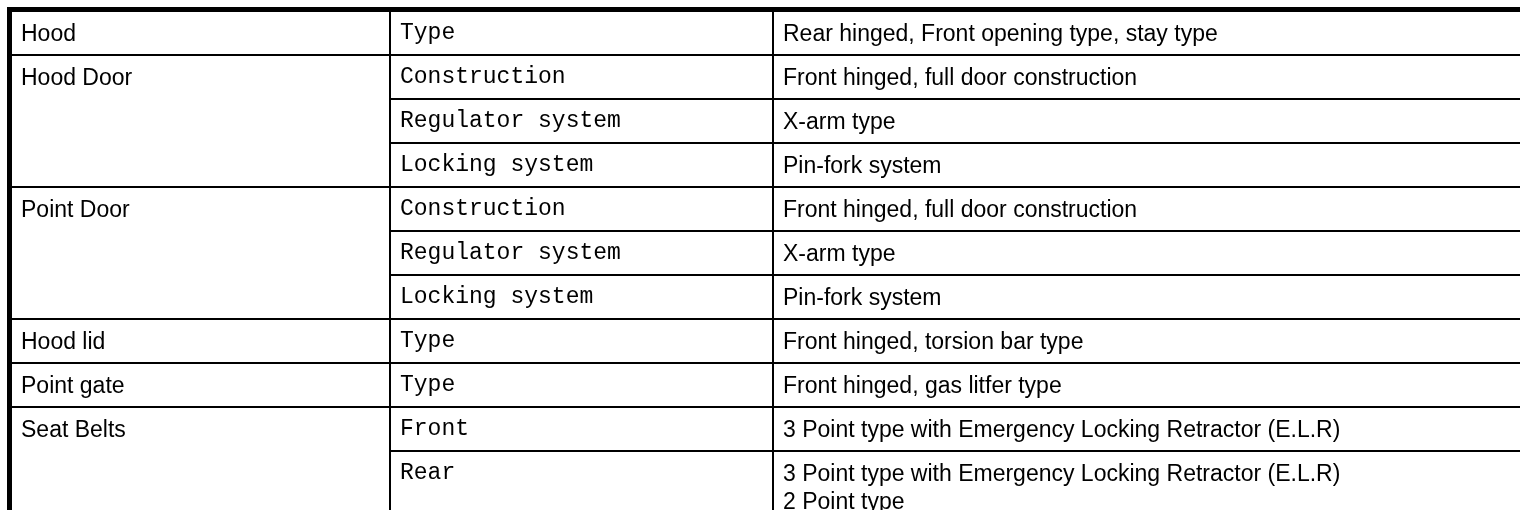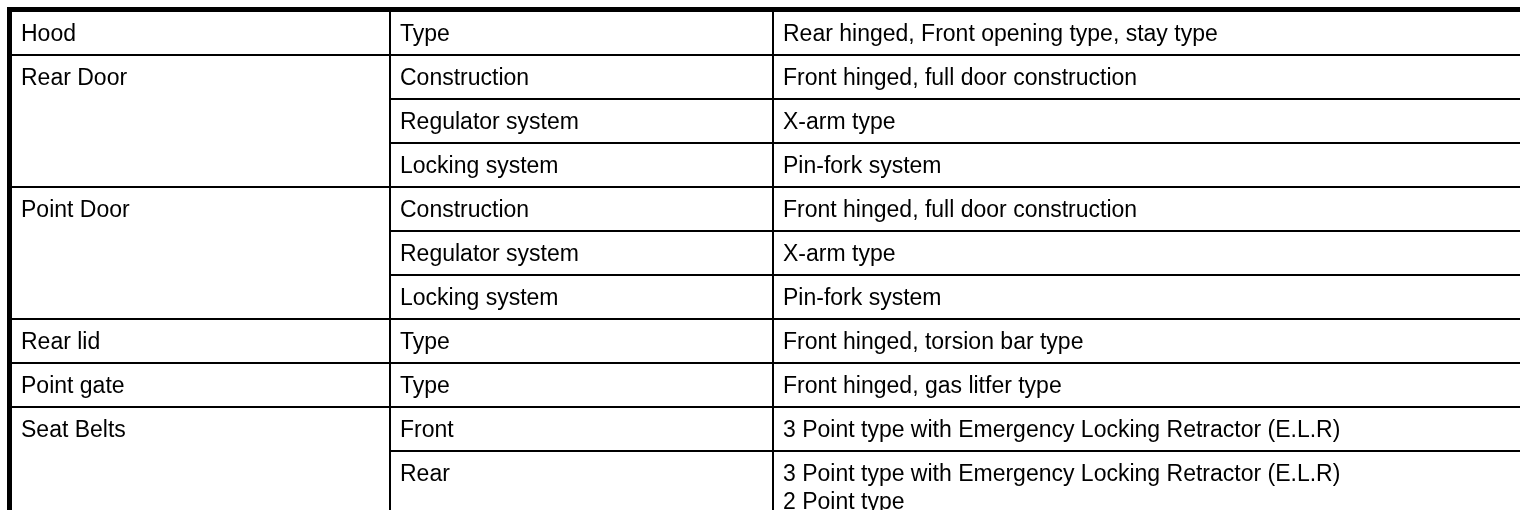--- a/index.html
+++ b/index.html
@@ -36,37 +36,37 @@
   table.spec td {
     font-size: 23px;
     line-height: 1.22;
     vertical-align: top;
     padding: 7px 6px 4px 9px;
     height: 31px; 
     white-space: pre-line;
     overflow: hidden;
   }
   td.col-group { width: 362px; }
-  td.col-label { width: 366px; }
+  td.col-label { width: 366px; font-family: Liberation Mono, monospace; }
   td.col-value { width: 732px; }
   tr.tall td { height: 61px; } 
 </style>
 </head>
 <body>
 
 <div class="page">
   <table class="spec">
     <tbody>
       <tr>
         <td class="col-group" rowspan="1">Hood</td>
         <td class="col-label">Type</td>
         <td class="col-value">Rear hinged, Front opening type, stay type</td>
       </tr>
       <tr>
-        <td class="col-group" rowspan="3">Rear Door</td>
+        <td class="col-group" rowspan="3">Hood Door</td>
         <td class="col-label">Construction</td>
         <td class="col-value">Front hinged, full door construction</td>
       </tr>
       <tr>
         <td class="col-label">Regulator system</td>
         <td class="col-value">X-arm type</td>
       </tr>
       <tr>
         <td class="col-label">Locking system</td>
         <td class="col-value">Pin-fork system</td>
@@ -78,21 +78,21 @@
       </tr>
       <tr>
         <td class="col-label">Regulator system</td>
         <td class="col-value">X-arm type</td>
       </tr>
       <tr>
         <td class="col-label">Locking system</td>
         <td class="col-value">Pin-fork system</td>
       </tr>
       <tr>
-        <td class="col-group" rowspan="1">Rear lid</td>
+        <td class="col-group" rowspan="1">Hood lid</td>
         <td class="col-label">Type</td>
         <td class="col-value">Front hinged, torsion bar type</td>
       </tr>
       <tr>
         <td class="col-group" rowspan="1">Point gate</td>
         <td class="col-label">Type</td>
         <td class="col-value">Front hinged, gas litfer type</td>
       </tr>
       <tr>
         <td class="col-group" rowspan="2">Seat Belts</td>

